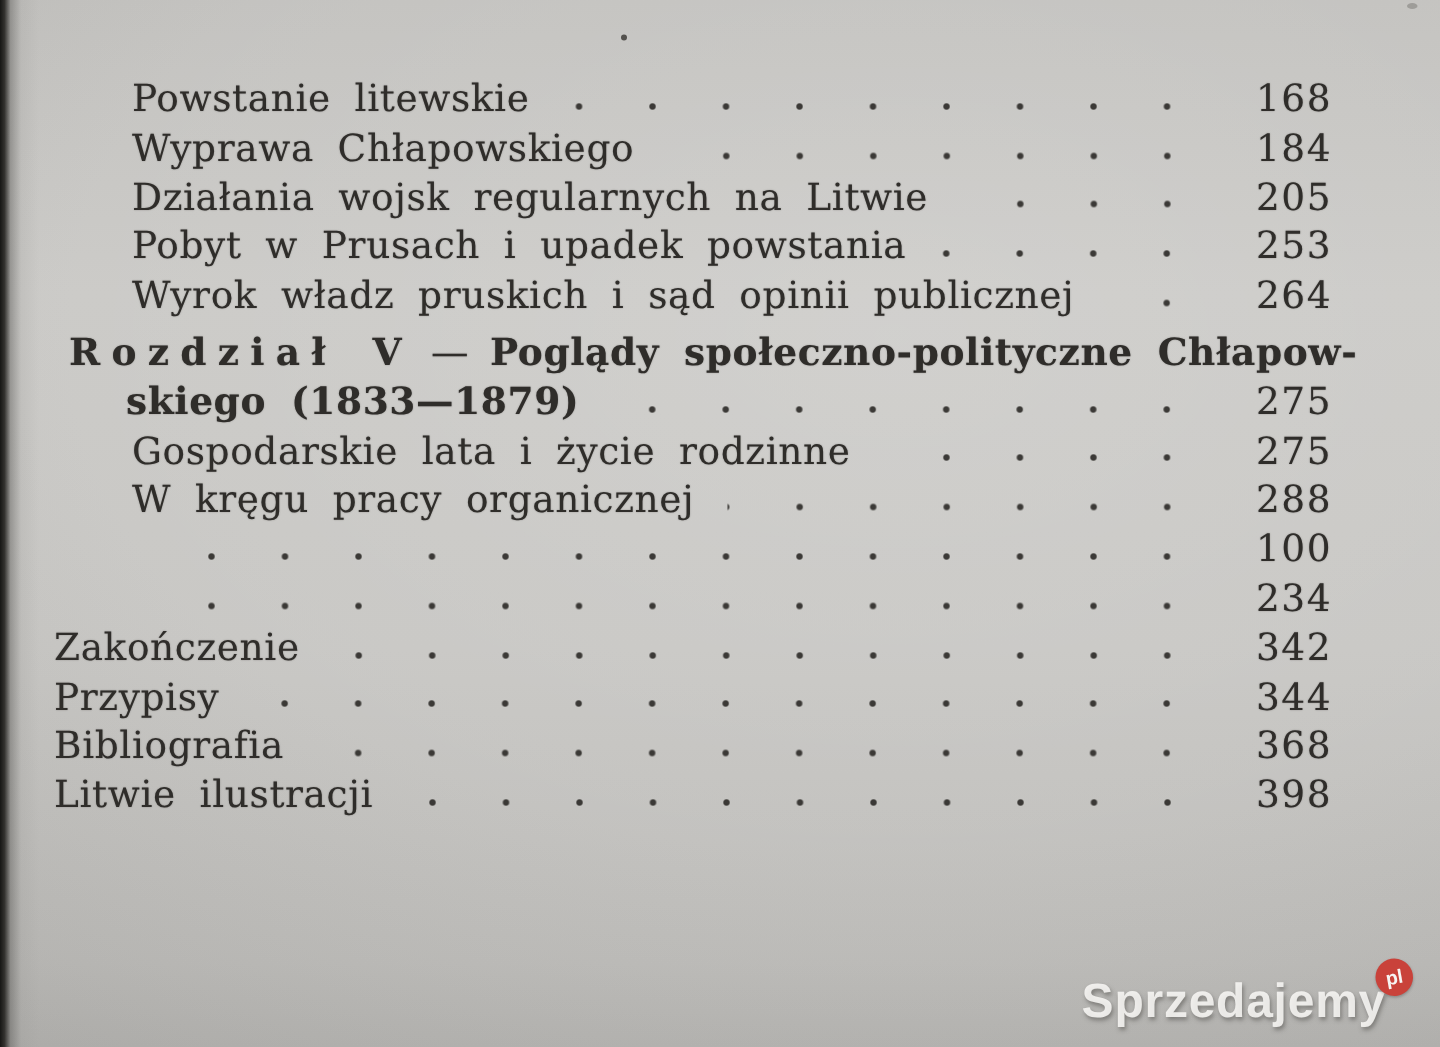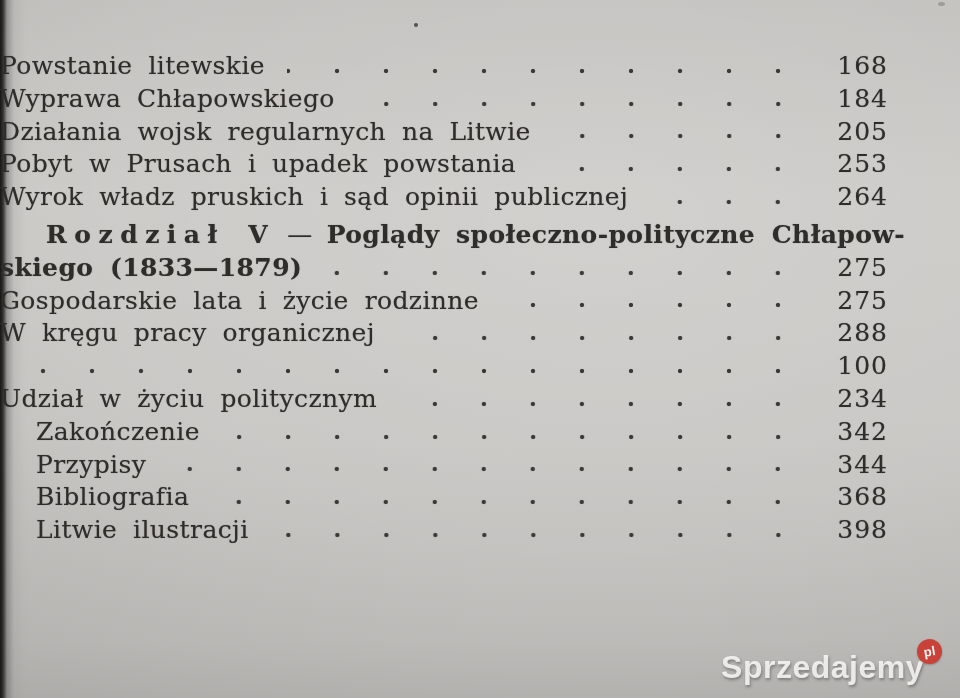--- a/index.html
+++ b/index.html
@@ -31,24 +31,24 @@
     height: 32.8px;
     padding-right: 72px;
     font-size: 25px;
     line-height: 32.8px;
     letter-spacing: 0.4px;
     word-spacing: 0.30em;
     color: #2f2d2a;
     text-shadow: 0 0 1px rgba(47,45,42,0.45);
     white-space: nowrap;
   }
-  .row.sub      { }
+  .row.sub      { padding-left: 88px; }
   .row.top      { padding-left: 36px; }
   .row.chapter  { padding-left: 46px; margin-top: 5px; }
-  .row.chapter2 { }
+  .row.chapter2 { padding-left: 84px; }
   .row.bold .label { font-weight: bold; }
 
   .prefix {
     letter-spacing: 0.30em;
     font-weight: bold;
     margin-right: 4px;
   }
   .dash {
     font-weight: normal;
     margin: 0 14px 0 8px;
@@ -165,21 +165,20 @@
       <div class="row sub">
         <span class="label">W kręgu pracy organicznej</span>
         <span class="leader"></span>
         <span class="page">288</span>
       </div>
       <div class="row sub">
         <span class="leader"></span>
         <span class="page">100</span>
       </div>
       <div class="row sub">
-        <span class="label">Udział w życiu politycznym</span>
         <span class="leader"></span>
         <span class="page">234</span>
       </div>
       <div class="row top">
         <span class="label">Zakończenie</span>
         <span class="leader"></span>
         <span class="page">342</span>
       </div>
       <div class="row top">
         <span class="label">Przypisy</span>

